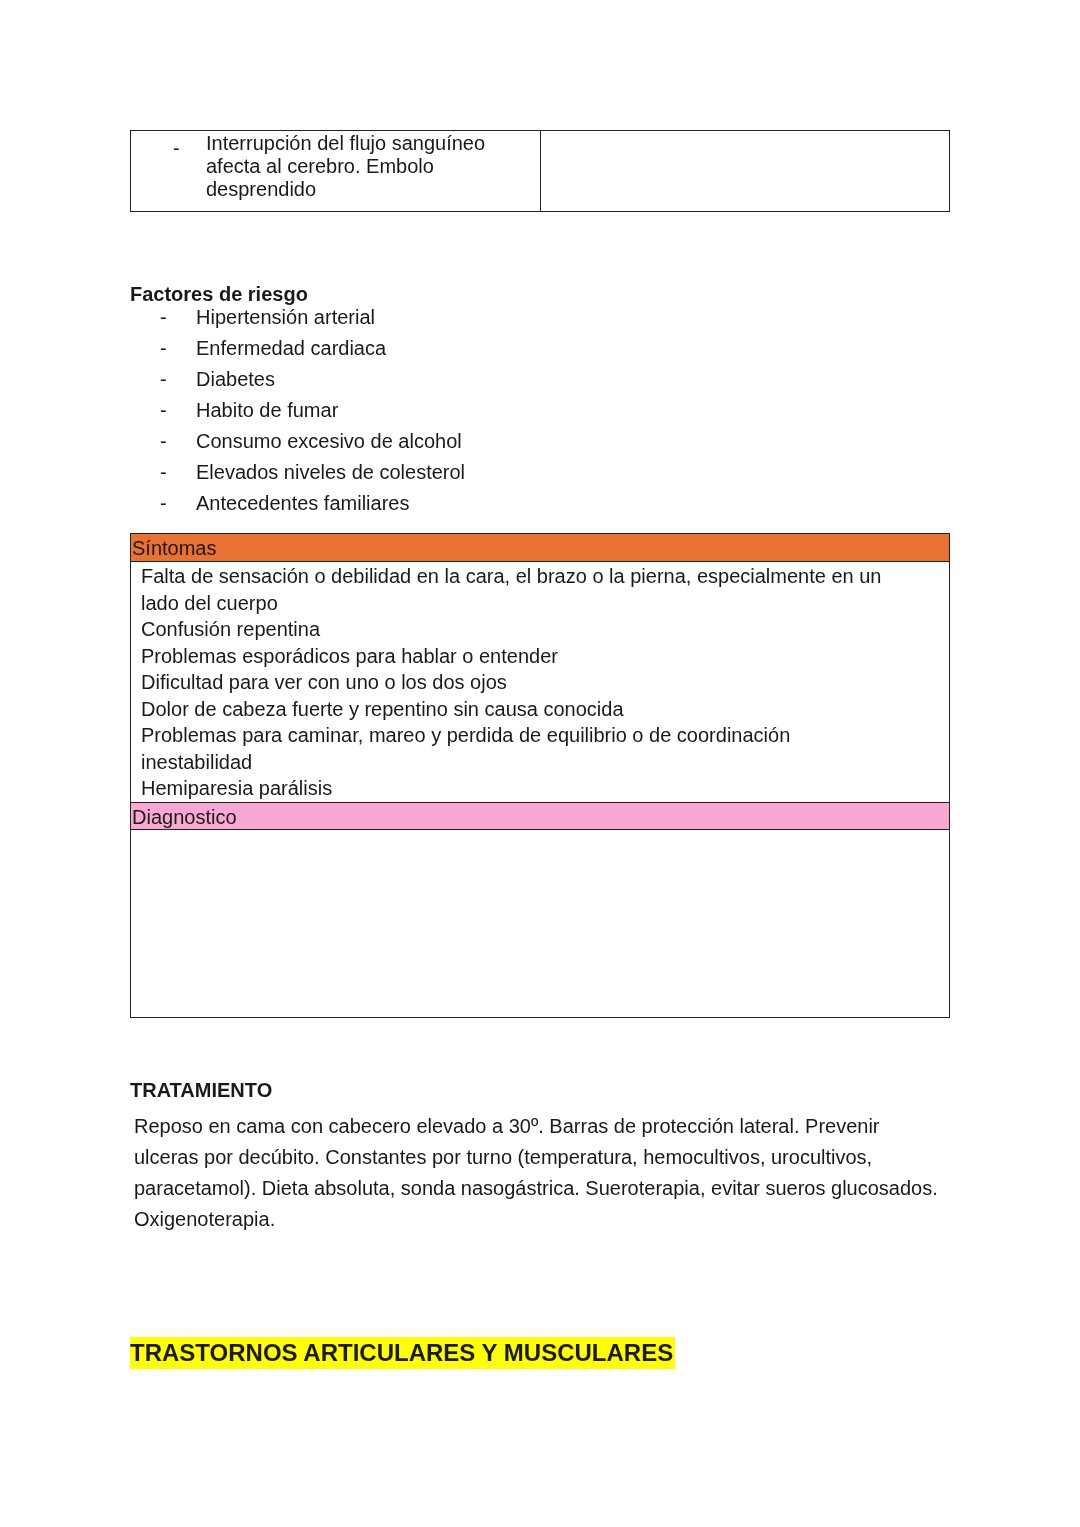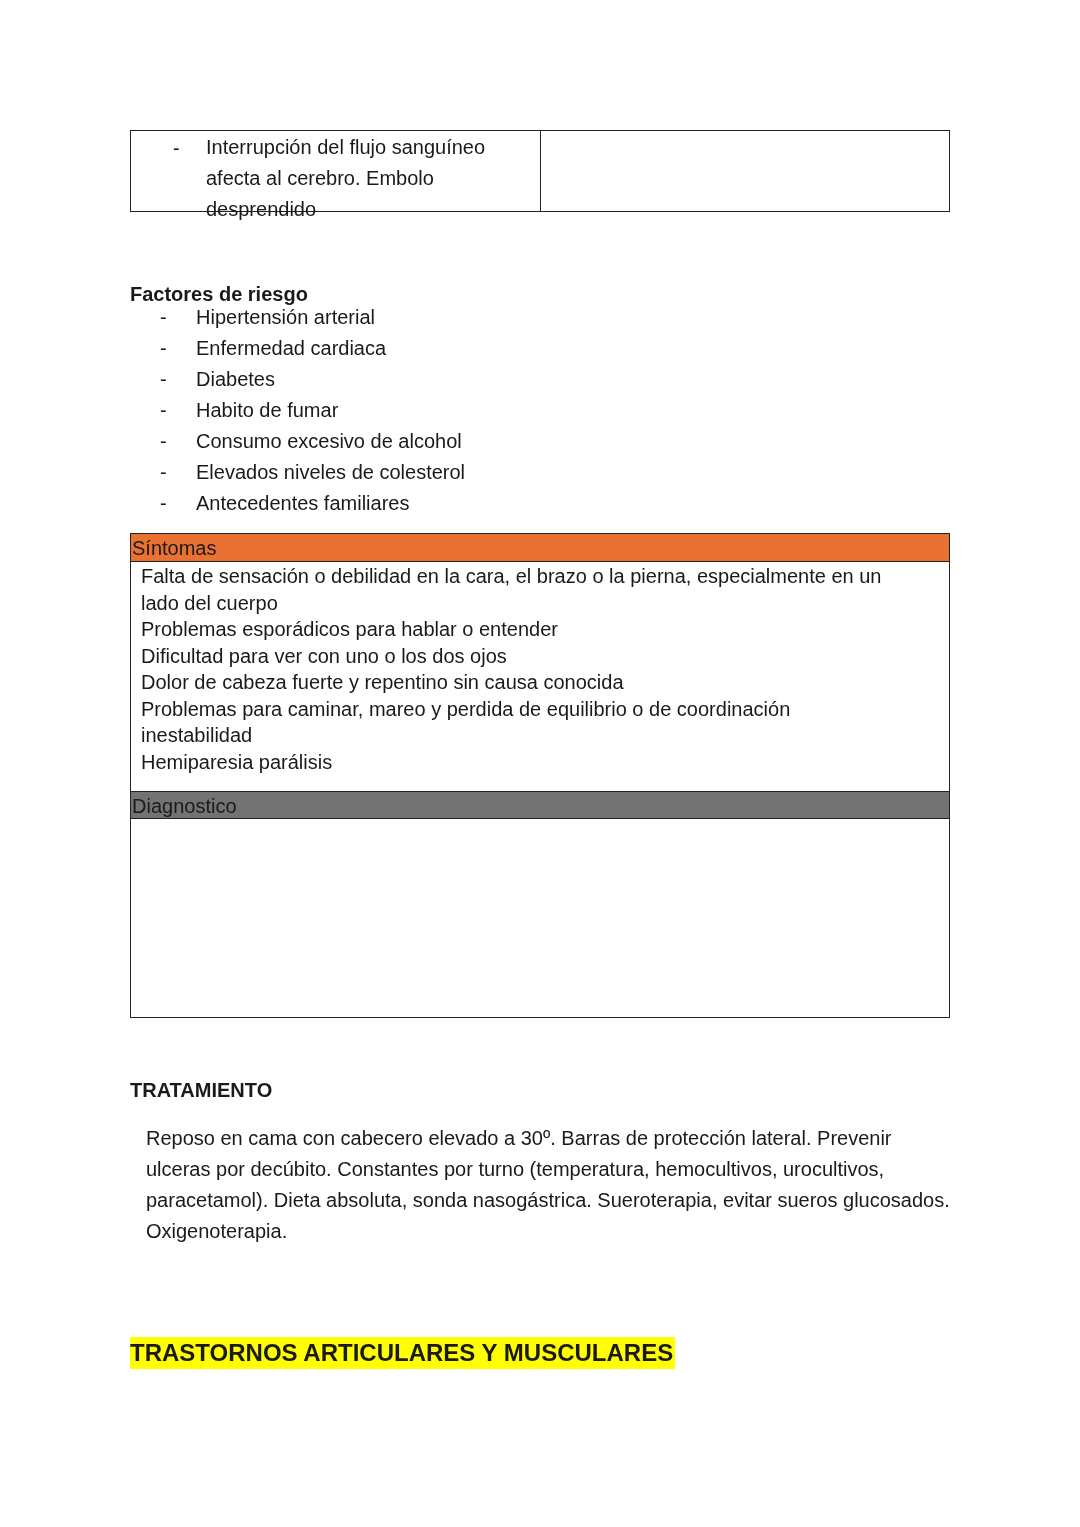--- a/index.html
+++ b/index.html
@@ -11,42 +11,42 @@
 
   
   .top-table {
     position: absolute; left: 130px; top: 130px; width: 820px; height: 82px;
     border: 1.5px solid #222; box-sizing: border-box; display: flex;
   }
   .top-table .cell { box-sizing: border-box; height: 100%; }
   .top-table .cell.left { width: 410px; border-right: 1.5px solid #222; position: relative; }
   .top-table .cell.right { flex: 1; }
   .top-table .dash { position: absolute; left: 42px; top: 4px; font-size: 20px; line-height: 26.5px; }
-  .top-table .text { position: absolute; left: 75px; top: 1px; font-size: 20px; line-height: 31px; width: 320px; }
+  .top-table .text { position: absolute; left: 75px; top: 1px; font-size: 20px; line-height: 23px; width: 320px; }
 
   
   .h-bold { position: absolute; left: 130px; font-weight: bold; font-size: 20px; }
   .risk-title { top: 259px; margin-top: 24px; }
 
   .risk-list { position: absolute; left: 160px; top: 302px; margin: 0; padding: 0; list-style: none; }
   .risk-list li { font-size: 20px; line-height: 31px; height: 31px; display: flex; }
   .risk-list .dash { width: 36px; }
 
   
   .sd-table {
     position: absolute; left: 130px; top: 533px; width: 820px; height: 485px;
     border: 1.5px solid #222; box-sizing: border-box;
   }
   .sd-header {
     height: 28px; box-sizing: border-box; padding-left: 1px;
     font-size: 20px; line-height: 28px; border-bottom: 1.5px solid #222;
   }
   .sd-header.orange { background: #e97132; }
-  .sd-header.green { background: #737373; border-top: 1.5px solid #222; }
-  .sd-body { padding: 1px 10px 16px 10px; }
+  .sd-header.green { background: #f9a8d4; border-top: 1.5px solid #222; }
+  .sd-body { padding: 1px 10px 0 10px; }
   .sd-body div { font-size: 20px; line-height: 26.5px; height: 26.5px; white-space: nowrap; }
 
   .treat-title { top: 1065px; margin-top: 14px; }
   .treat-text {
     position: absolute; left: 130px; top: 1107px; width: 810px;
     font-size: 20px; line-height: 31px;
   }
 
   .section-title {
     position: absolute; left: 130px; top: 1337px;
@@ -98,27 +98,28 @@
         <span class="dash">-</span>
         <span>Antecedentes familiares</span>
       </li>
   </ul>
 
   <div class="sd-table">
     <div class="sd-header orange">Síntomas</div>
     <div class="sd-body">
       <div>Falta de sensación o debilidad en la cara, el brazo o la pierna, especialmente en un</div>
       <div>lado del cuerpo</div>
+      <div>Confusión repentina</div>
       <div>Problemas esporádicos para hablar o entender</div>
       <div>Dificultad para ver con uno o los dos ojos</div>
       <div>Dolor de cabeza fuerte y repentino sin causa conocida</div>
       <div>Problemas para caminar, mareo y perdida de equilibrio o de coordinación</div>
       <div>inestabilidad</div>
       <div>Hemiparesia parálisis</div>
     </div>
     <div class="sd-header green">Diagnostico</div>
   </div>
 
   <div class="h-bold treat-title">TRATAMIENTO</div>
-  <p class="treat-text" style="margin:16px">Reposo en cama con cabecero elevado a 30º. Barras de protección lateral. Prevenir ulceras por decúbito. Constantes por turno (temperatura, hemocultivos, urocultivos, paracetamol). Dieta absoluta, sonda nasogástrica. Sueroterapia, evitar sueros glucosados. Oxigenoterapia.</p>
+  <p class="treat-text" style="margin:4px">Reposo en cama con cabecero elevado a 30º. Barras de protección lateral. Prevenir ulceras por decúbito. Constantes por turno (temperatura, hemocultivos, urocultivos, paracetamol). Dieta absoluta, sonda nasogástrica. Sueroterapia, evitar sueros glucosados. Oxigenoterapia.</p>
 
   <div class="section-title">TRASTORNOS ARTICULARES Y MUSCULARES</div>
 </div>
 
 </body></html>

